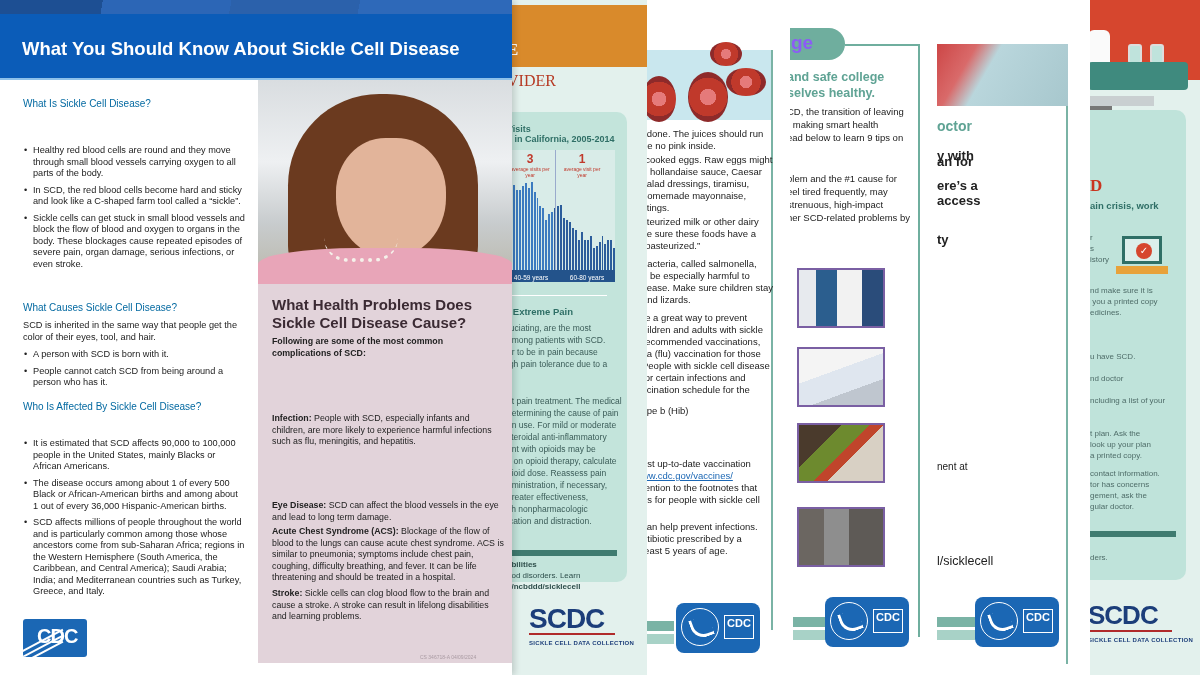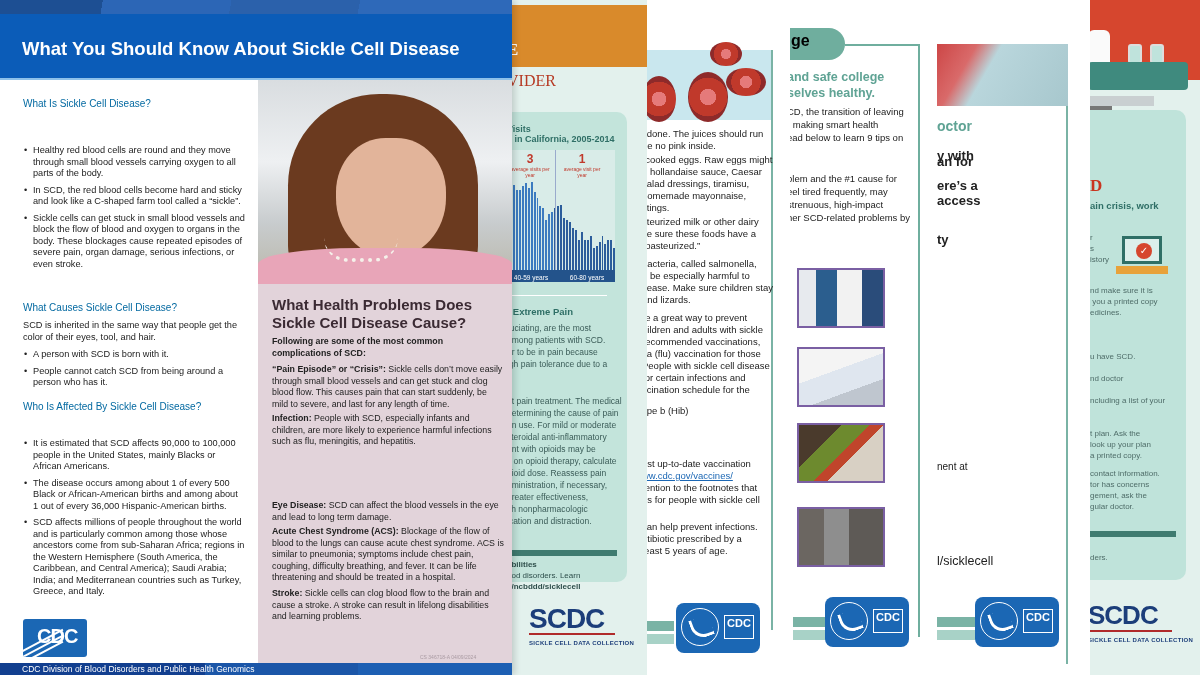--- a/index.html
+++ b/index.html
@@ -45,21 +45,21 @@
 
   
   .badge{position:absolute;width:84px;height:50px;background:#1b67b4;border-radius:8px}
   .badge .seal{position:absolute;left:5px;top:5px;width:38px;height:38px;border-radius:50%;border:1.5px solid #fff}
   .badge .seal::after{content:"";position:absolute;left:9px;top:8px;width:18px;height:18px;border-left:3px solid #fff;border-bottom:3px solid #fff;border-radius:0 0 0 14px;transform:rotate(-20deg)}
   .badge .cdcbox{position:absolute;left:48px;top:12px;width:30px;height:24px;border:1.5px solid #fff;color:#fff;font-size:11px;font-weight:bold;text-align:center;line-height:14px}
 
   
   .p4{left:785px;width:152px;background:#fff}
   .p4 .tab{position:absolute;left:0;top:28px;width:60px;height:32px;background:#6fae9e;border-radius:0 16px 16px 0}
-  .p4 .tabtxt{position:absolute;left:6px;top:32px;font-size:16px;font-weight:bold;color:#000000}
+  .p4 .tabtxt{position:absolute;left:6px;top:32px;font-size:19px;font-weight:bold;color:#8b5cf6}
   .p4 .topline{position:absolute;left:60px;top:44px;width:75px;height:2px;background:#6fae9e}
   .p4 .rline{position:absolute;left:133px;top:44px;width:2px;height:593px;background:#6fae9e}
   .p4 .sub{position:absolute;left:2px;font-size:12.5px;font-weight:bold;color:#5fa394}
   .p4 .txt{position:absolute;left:2px;font-size:9.5px;color:#222;white-space:nowrap}
   .p4 .photo{position:absolute;left:12px;width:88px;height:60px;border:2px solid #7a5fa3}
   .p4 .stripe{position:absolute;left:8px;width:40px;height:10px;background:#7ab3a5}
   .p4 .stripe.b{background:#a8d2c7}
 
   
   .p3{left:640px;width:150px;background:#fff}
@@ -380,26 +380,22 @@
 
     <div class="right">
       <div class="photo">
         <div class="hair"></div>
         <div class="face"></div>
         <div class="shirt"></div>
         <div class="pearls"></div>
       </div>
       <div class="rh2">What Health Problems Does Sickle Cell Disease Cause?</div>
       <div class="rintro">Following are some of the most common complications of SCD:</div>
-      <div class="item" style="top:284px"><b>“Pain Episode” or “Crisis”:</b><span> Sickle cells don’t move easily through small blood vessels and can get stuck and clog blood flow. This causes pain that can start suddenly, be mild to severe, and last for any length of time.</span></div>
       <div class="item" style="top:333px"><b>Infection:</b><span> People with SCD, especially infants and children, are more likely to experience harmful infections such as flu, meningitis, and hepatitis.</span></div>
       <div class="item" style="top:420px"><b>Eye Disease:</b><span> SCD can affect the blood vessels in the eye and lead to long term damage.</span></div>
       <div class="item" style="top:446px"><b>Acute Chest Syndrome (ACS):</b><span> Blockage of the flow of blood to the lungs can cause acute chest syndrome. ACS is similar to pneumonia; symptoms include chest pain, coughing, difficulty breathing, and fever. It can be life threatening and should be treated in a hospital.</span></div>
       <div class="item" style="top:508px"><b>Stroke:</b><span> Sickle cells can clog blood flow to the brain and cause a stroke. A stroke can result in lifelong disabilities and learning problems.</span></div>
       <div class="code">CS 346718-A    04/09/2024</div>
     </div>
 
-    <div class="footer">
-      <span>CDC Division of Blood Disorders and Public Health Genomics</span>
-    </div>
   </div>
 
 </div>
 
 </body></html>

